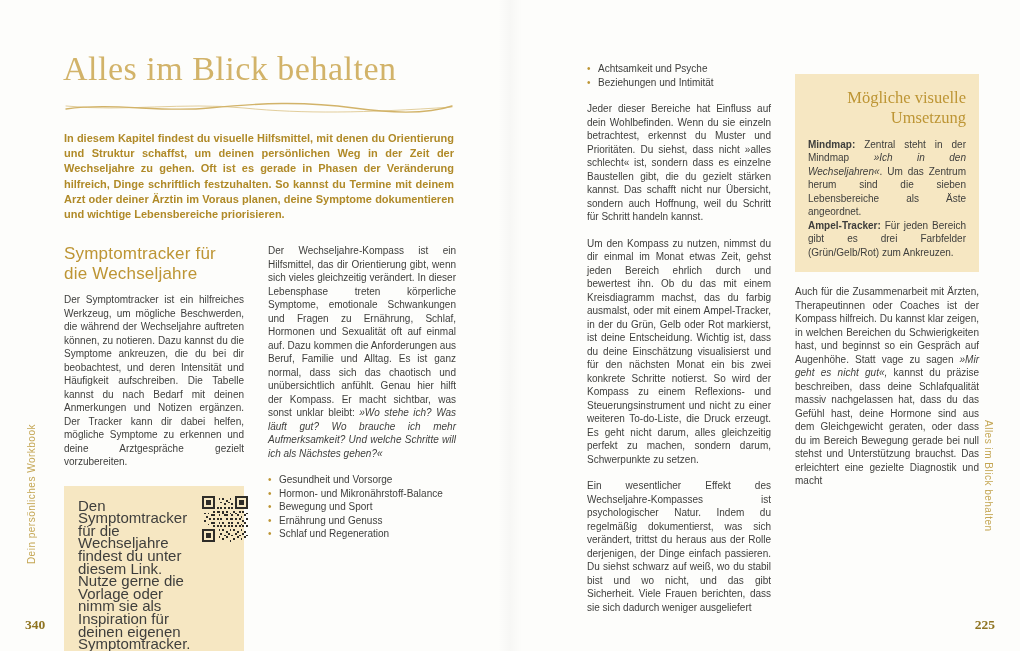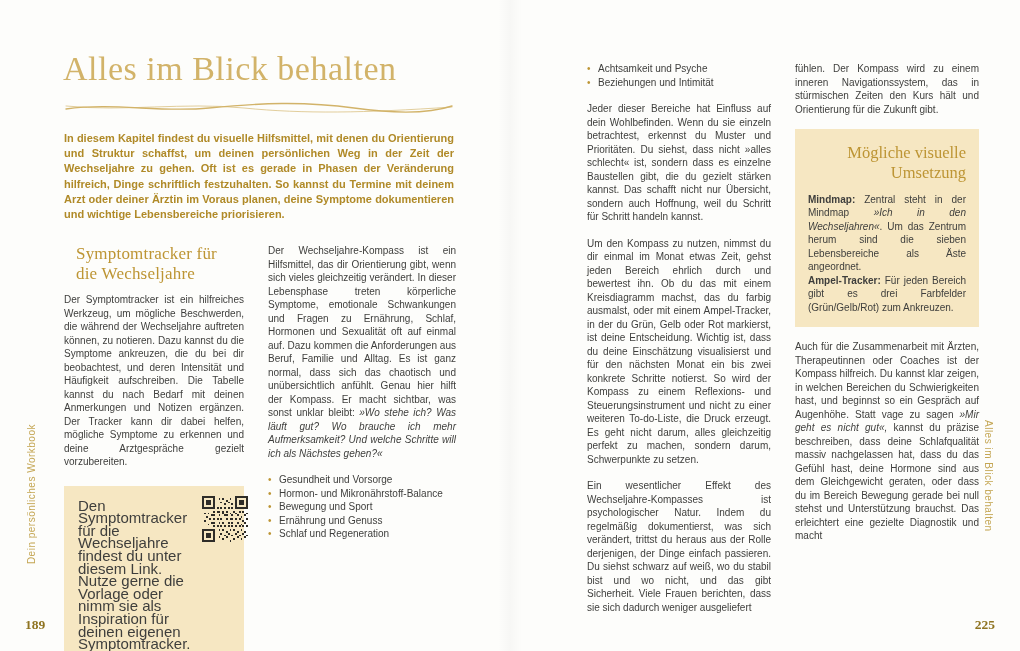--- a/index.html
+++ b/index.html
@@ -24,23 +24,23 @@
 
   .cols{display:flex;gap:24px;position:absolute;}
   .cols-left{left:64px;top:244px;width:392px;}
   .cols-right{left:564px;top:62px;width:392px;margin-left:23px;}
   .col-a{width:180px;}
   .col-b{width:188px;}
   .col-c{width:184px;}
   .col-d{width:184px;}
 
   .h2{
-    font-family:Liberation Serif, serif;font-weight:400;
+    font-family:Liberation Sans, sans-serif;font-weight:400;
     font-size:17px;line-height:1.18;letter-spacing:0.2px;
-    color:#bd9534;margin:0 12px 9px;
+    color:#bd9534;margin:0 0 9px;
   }
   .body{font-size:10px;line-height:13.5px;text-align:justify;color:#3e3e3c;margin:0 0 13px;}
   .body em{font-style:italic;}
   .body strong{font-weight:700;color:#3e3e3c;}
   .col > :last-child{margin-bottom:0;}
 
   .bullets{list-style:none;margin:0 0 13px;padding:0;}
   .bullets li{position:relative;padding-left:11px;font-size:10px;line-height:13.5px;color:#3e3e3c;}
   .bullets li::before{content:"•";position:absolute;left:0;top:0;color:#bd9534;}
 
@@ -67,21 +67,21 @@
   .pagenum-left{left:25px;}
   .pagenum-right{right:25px;text-align:right;}
 </style>
 </head>
 <body>
 
 <div class="spread">
   <div class="spine"></div>
 
   <div class="vlabel vlabel-left">Dein persönliches Workbook</div>
-  <div class="pagenum pagenum-left">189</div>
+  <div class="pagenum pagenum-left">340</div>
 
   <h1 class="title">Alles im Blick behalten</h1>
 
   <svg class="wave" width="390" height="14" viewBox="0 0 390 14" aria-hidden="true">
     <path d="M2 9 C 50 2, 95 13, 145 8 S 240 1, 290 8 S 370 12, 388 6" stroke="#d2b369" stroke-width="1.4" fill="none" stroke-linecap="round"></path>
     <path d="M2 6 C 60 12, 120 2, 180 8 S 300 13, 388 7" stroke="#d2b369" stroke-width="1" opacity="0.65" fill="none" stroke-linecap="round"></path>
   </svg>
 
   <p class="intro">In diesem Kapitel findest du visuelle Hilfsmittel, mit denen du Orientierung und Struktur schaffst, um deinen persönlichen Weg in der Zeit der Wechseljahre zu gehen. Oft ist es gerade in Phasen der Veränderung hilfreich, Dinge schriftlich festzuhalten. So kannst du Termine mit deinem Arzt oder deiner Ärztin im Voraus planen, deine Symptome dokumentieren und wichtige Lebensbereiche priorisieren.</p>
 
@@ -144,21 +144,20 @@
       <ul class="bullets">
         <li>Achtsamkeit und Psyche</li>
         <li>Beziehungen und Intimität</li>
       </ul>
       <p class="body">Jeder dieser Bereiche hat Einfluss auf dein Wohlbefinden. Wenn du sie einzeln betrachtest, erkennst du Muster und Prioritäten. Du siehst, dass nicht »alles schlecht« ist, sondern dass es einzelne Baustellen gibt, die du gezielt stärken kannst. Das schafft nicht nur Übersicht, sondern auch Hoffnung, weil du Schritt für Schritt handeln kannst.</p>
       <p class="body">Um den Kompass zu nutzen, nimmst du dir einmal im Monat etwas Zeit, gehst jeden Bereich ehrlich durch und bewertest ihn. Ob du das mit einem Kreisdiagramm machst, das du farbig ausmalst, oder mit einem Ampel-Tracker, in der du Grün, Gelb oder Rot markierst, ist deine Entscheidung. Wichtig ist, dass du deine Einschätzung visualisierst und für den nächsten Monat ein bis zwei konkrete Schritte notierst. So wird der Kompass zu einem Reflexions- und Steuerungsinstrument und nicht zu einer weiteren To-do-Liste, die Druck erzeugt. Es geht nicht darum, alles gleichzeitig perfekt zu machen, sondern darum, Schwerpunkte zu setzen.</p>
       <p class="body">Ein wesentlicher Effekt des Wechseljahre-Kompasses ist psychologischer Natur. Indem du regelmäßig dokumentierst, was sich verändert, trittst du heraus aus der Rolle derjenigen, der Dinge einfach passieren. Du siehst schwarz auf weiß, wo du stabil bist und wo nicht, und das gibt Sicherheit. Viele Frauen berichten, dass sie sich dadurch weniger ausgeliefert</p>
     </div>
 
     <div class="col col-d">
-      <p class="body">fühlen. Der Kompass wird zu einem inneren Navigationssystem, das in stürmischen Zeiten den Kurs hält und Orientierung für die Zukunft gibt.</p>
 
       <div class="tanbox umsetzung">
         <h3 class="boxhead">Mögliche visuelle Umsetzung</h3>
         <p class="body boxp"><strong>Mindmap:</strong><span> Zentral steht in der Mindmap </span><em>»Ich in den Wechseljahren«</em><span>. Um das Zentrum herum sind die sieben Lebensbereiche als Äste angeordnet.</span></p>
         <p class="body boxp"><strong>Ampel-Tracker:</strong><span> Für jeden Bereich gibt es drei Farbfelder (Grün/Gelb/Rot) zum Ankreuzen.</span></p>
       </div>
 
       <p class="body"><span>Auch für die Zusammenarbeit mit Ärzten, Therapeutinnen oder Coaches ist der Kompass hilfreich. Du kannst klar zeigen, in welchen Bereichen du Schwierigkeiten hast, und beginnst so ein Gespräch auf Augenhöhe. Statt vage zu sagen </span><em>»Mir geht es nicht gut«,</em><span> kannst du präzise beschreiben, dass deine Schlafqualität massiv nachgelassen hat, dass du das Gefühl hast, deine Hormone sind aus dem Gleichgewicht geraten, oder dass du im Bereich Bewegung gerade bei null stehst und Unterstützung brauchst. Das erleichtert eine gezielte Diagnostik und macht</span></p>
     </div>
   </div>

